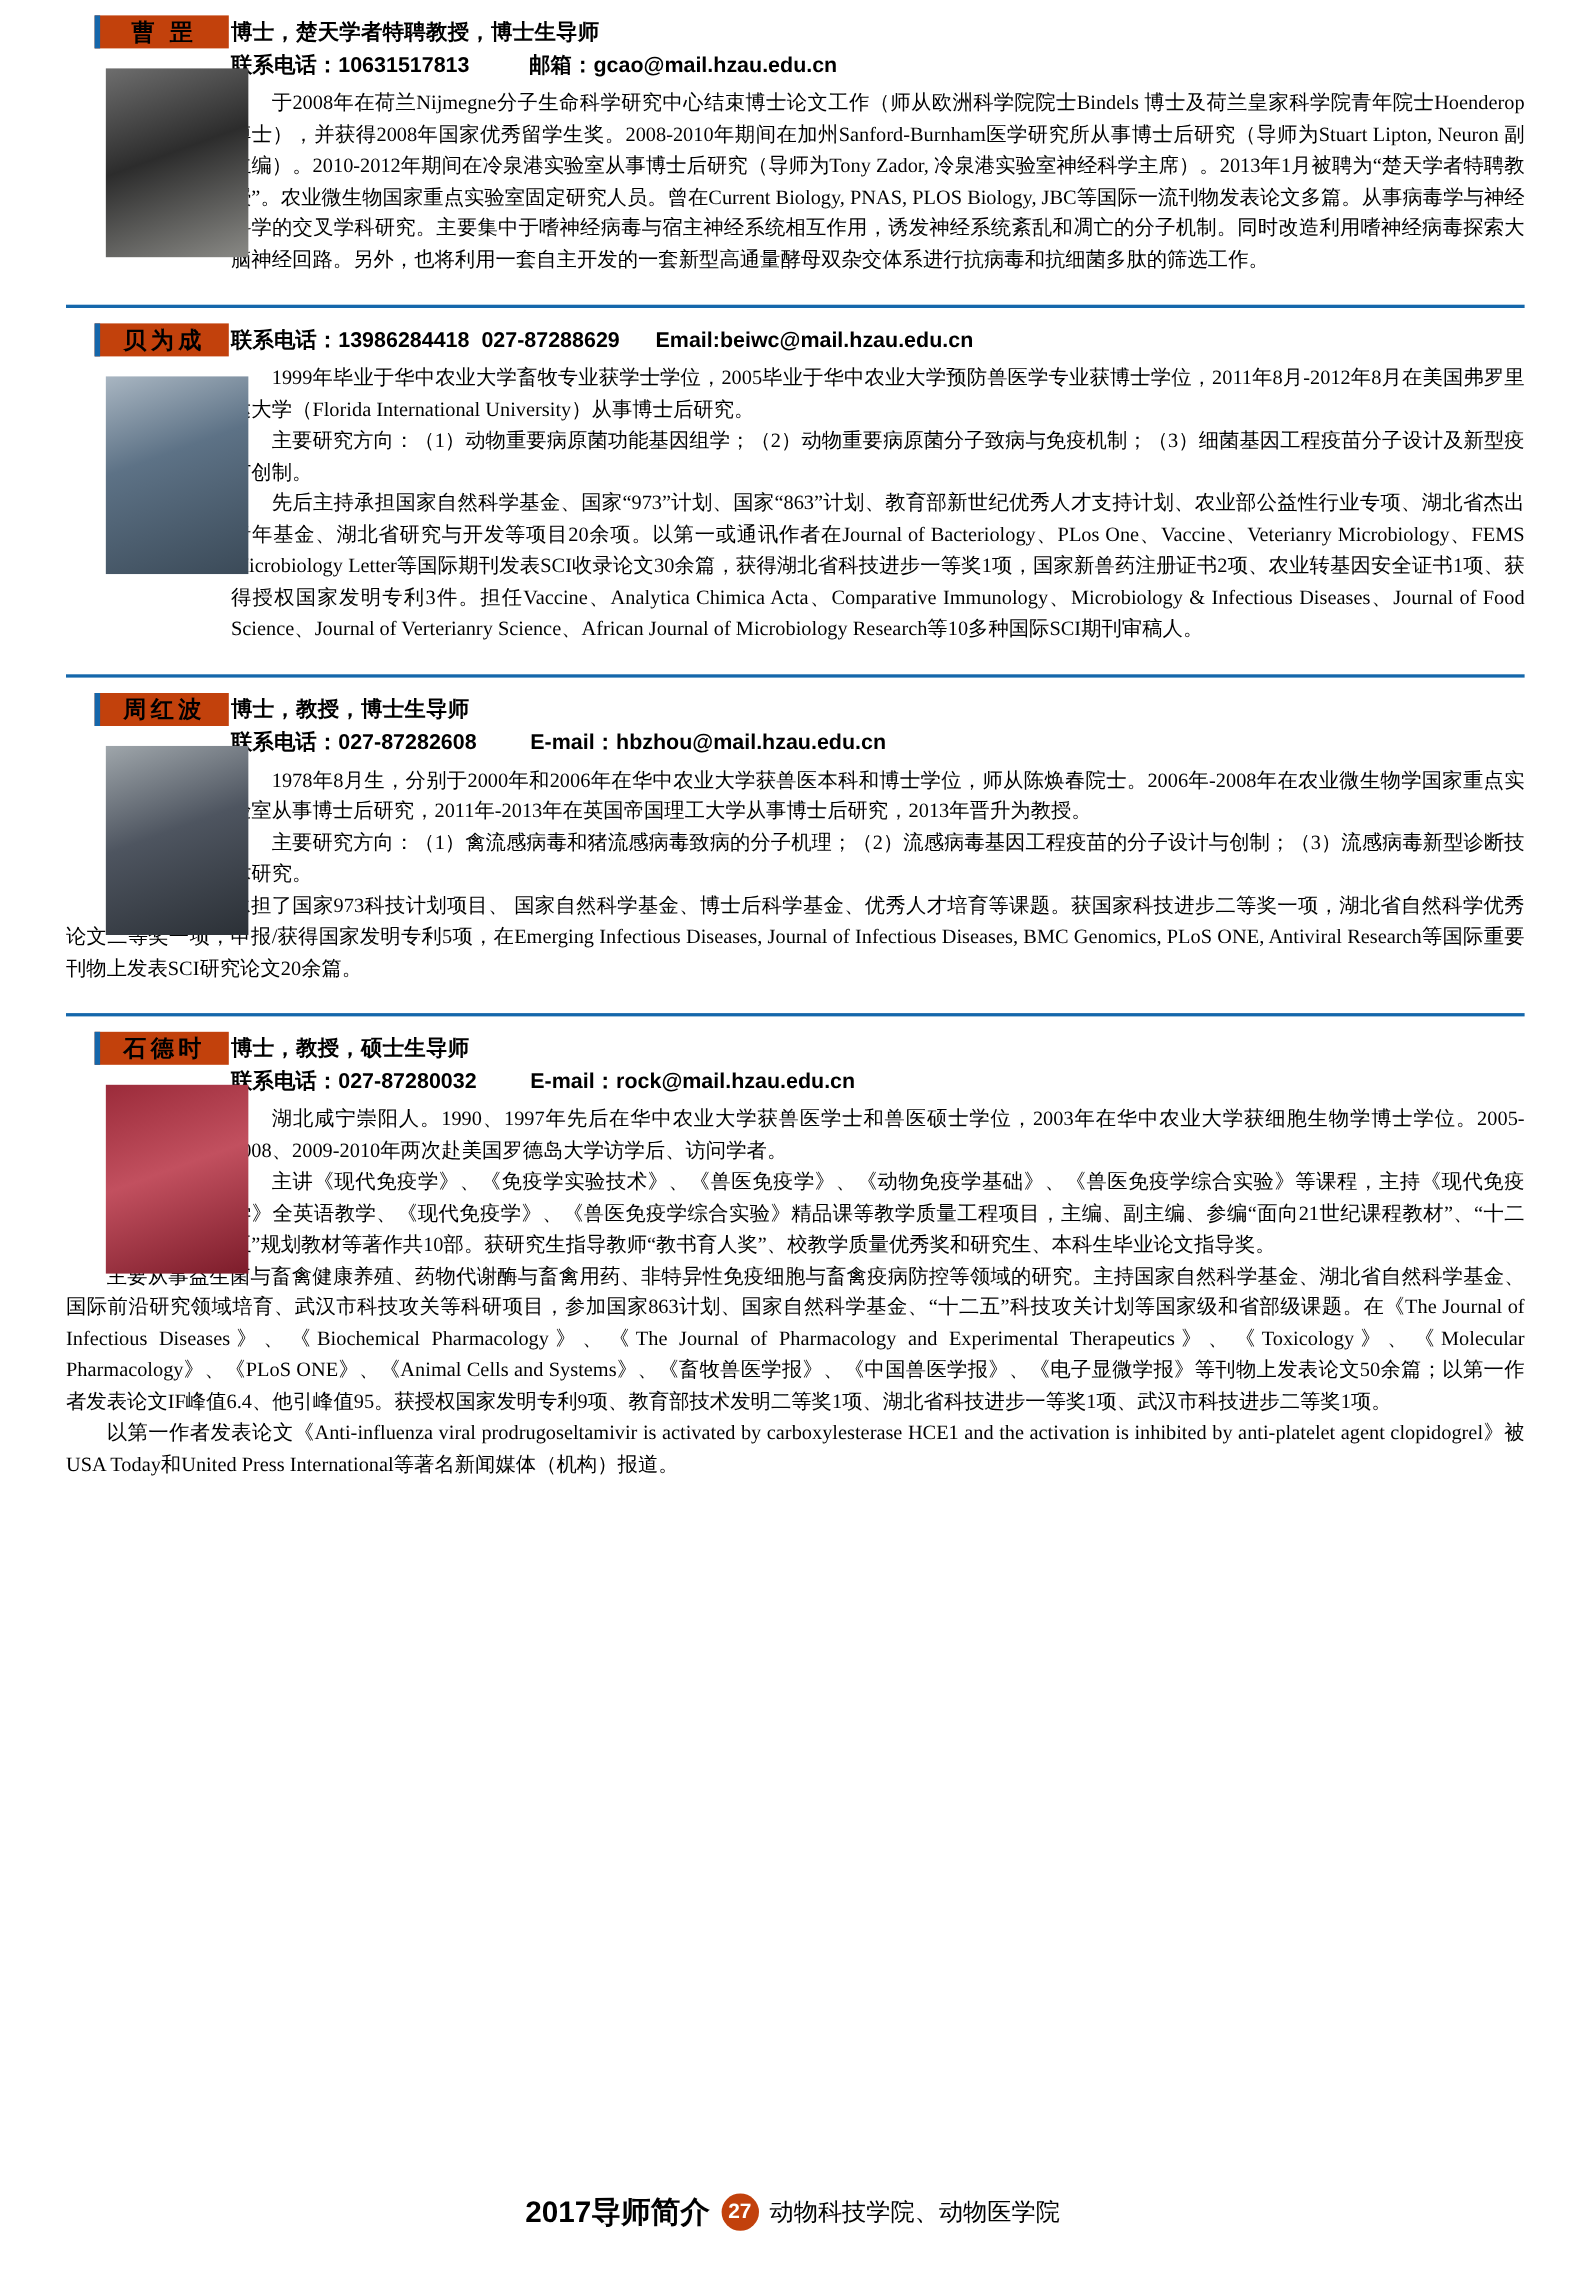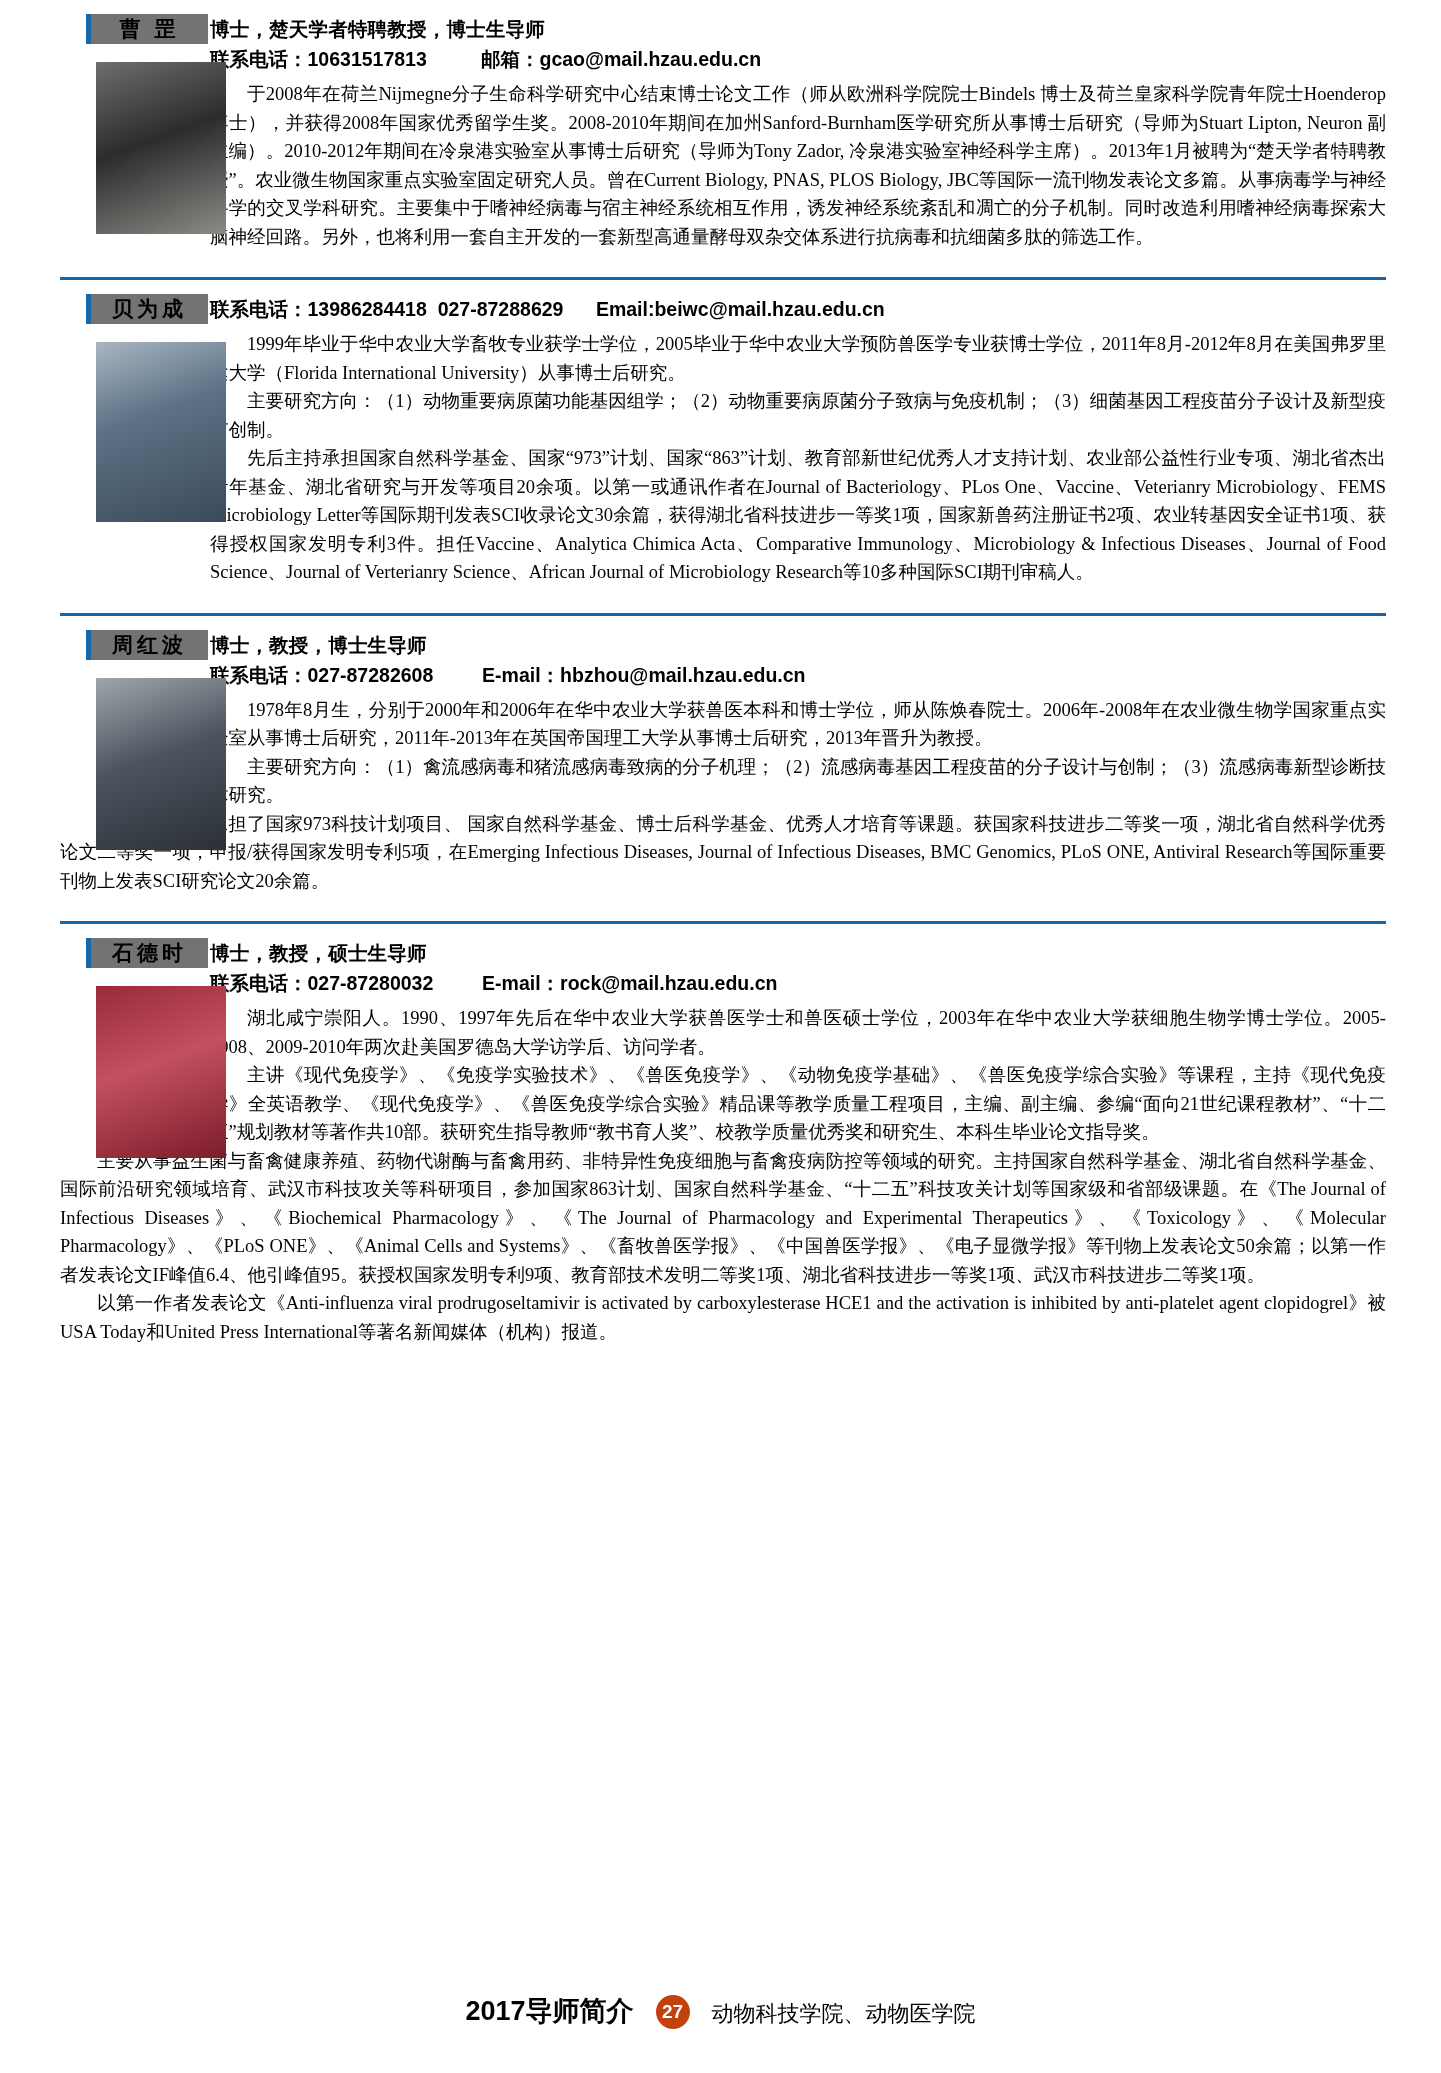--- a/index.html
+++ b/index.html
@@ -73,21 +73,21 @@
     height:3px;
     background:#1567ab;
     margin:26px 55px 0 60px;
   }
   .name-tag{
     position:absolute;
     left:26px;
     top:14px;
     width:122px;
     height:30px;
-    background:#737373;
+    background:#c2410c;
     border-left:5px solid #1567ab;
     box-sizing:border-box;
     display:flex;
     align-items:center;
     justify-content:center;
     font-family:"Liberation Sans", sans-serif;
     font-weight:bold;
     font-size:21px;
     color:#000;
     letter-spacing:4px;
@@ -150,23 +150,23 @@
 
   .wide{ margin-left:0 !important; }
 
   
   .footer{
     position:absolute;
     left:0;
     right:0;
     bottom:44px;
     display:flex;
-    align-items:flex-end;
+    align-items:center;
     justify-content:center;
-    gap:22px;
+    gap:10px;
   }
   .footer-left{
     font-family:"Liberation Sans", sans-serif;
     font-weight:bold;
     font-size:27px;
     color:#000;
   }
   .page-badge{
     width:34px;height:34px;border-radius:50%;
     background:#c2410c;color:#fff;

